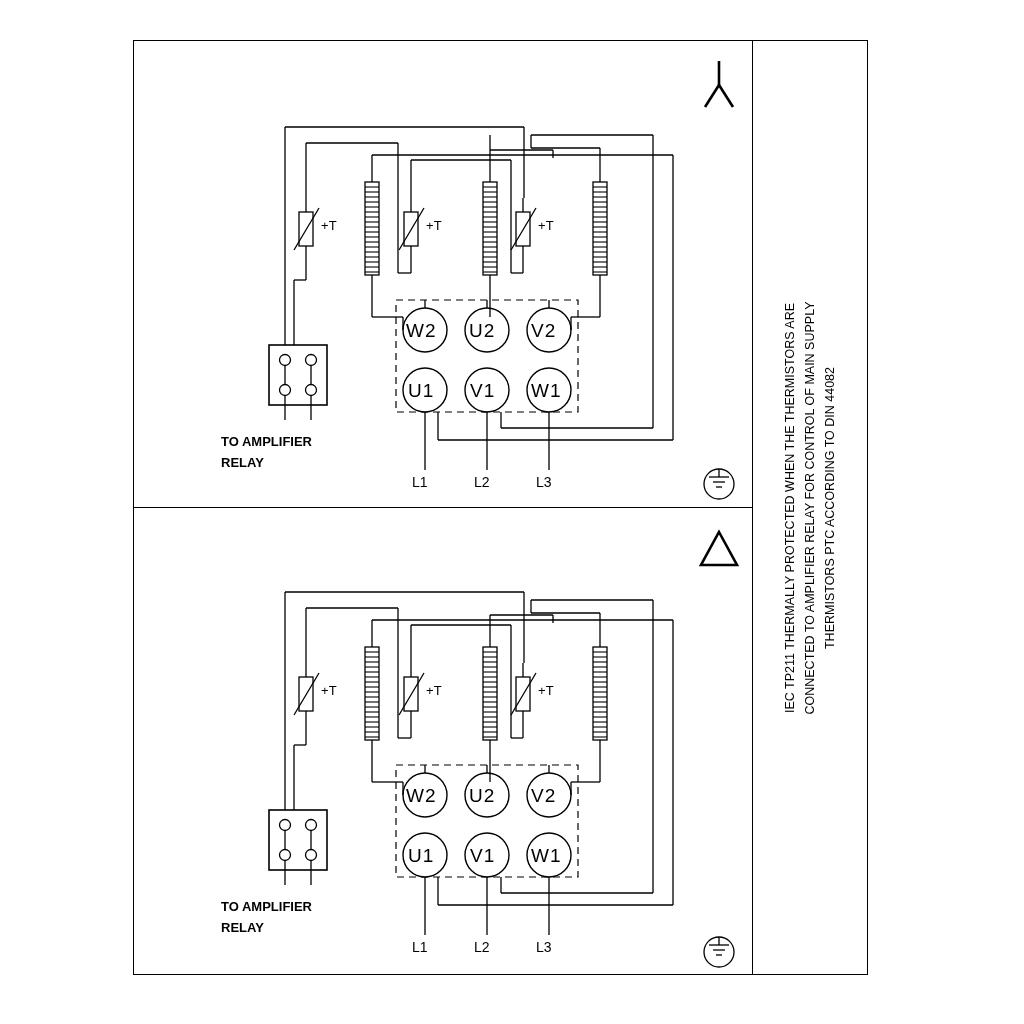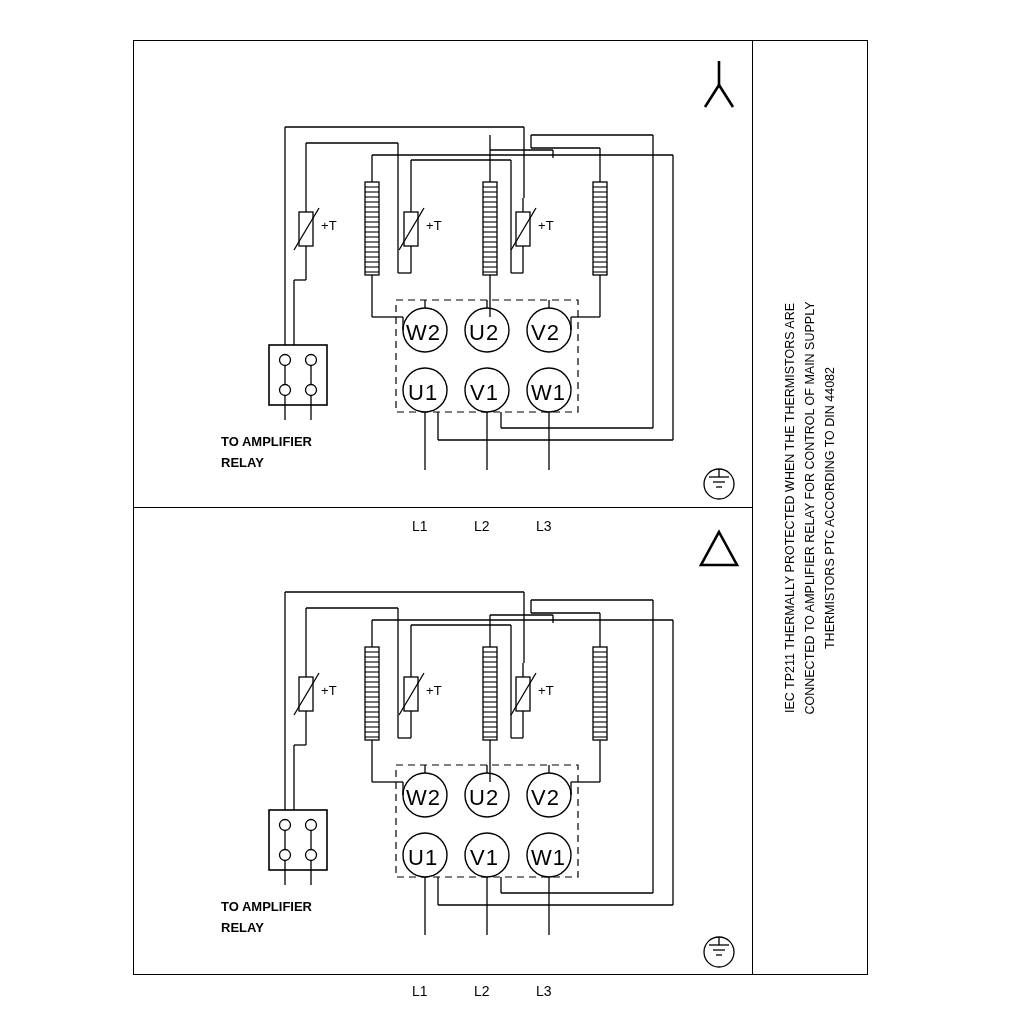--- a/index.html
+++ b/index.html
@@ -72,27 +72,26 @@
 
   .lbl {
     position: absolute;
     font-size: 13px;
     letter-spacing: 0.2px;
     white-space: nowrap;
   }
   .lbl-plus-t { font-size: 13px; }
   .terminal-text {
     position: absolute;
-    font-size: 22px;
+    font-size: 19px;
     letter-spacing: 1px;
   }
   .phase-text {
     position: absolute;
     font-size: 14px;
-    margin-top: 44px;
   }
   .amp-text {
     position: absolute;
     font-size: 13px;
     line-height: 21px;
     font-weight: bold;
   }
 
   .side-note {
     position: absolute;

